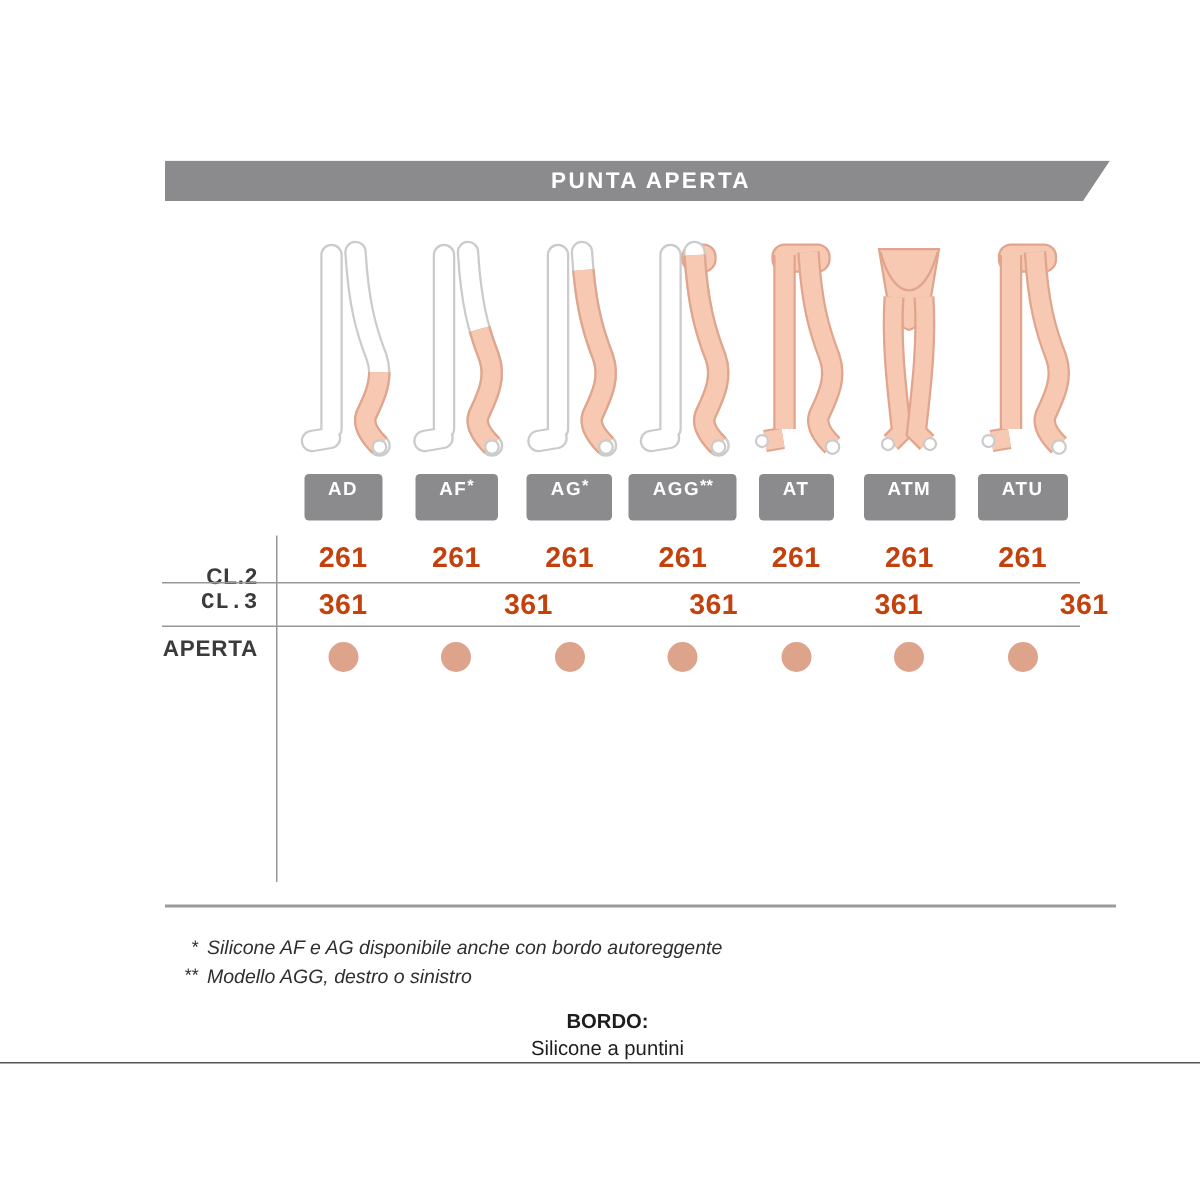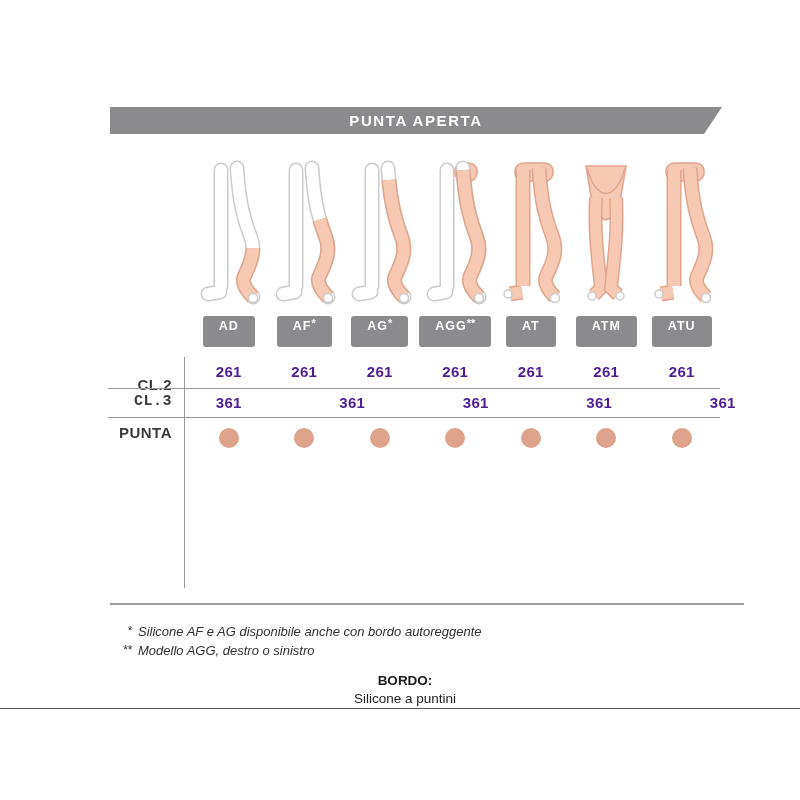--- a/index.html
+++ b/index.html
@@ -2,32 +2,32 @@
 <html><head>
 <meta charset="utf-8">
 <style>
   html,body{margin:0;padding:0;background:#ffffff;}
   #page{position:relative;width:800px;height:800px;background:#fff;overflow:hidden;
         font-family:"Liberation Sans","DejaVu Sans",sans-serif;color:#3b3b3b;}
 
   
   .banner{position:absolute;left:110px;top:107px;width:612px;height:27px;background:#8b8b8e;
           clip-path:polygon(0 0,100% 0,calc(100% - 18px) 100%,0 100%);
-          display:flex;align-items:center;justify-content:center;}
+          display:flex;align-items:center;justify-content:center;padding-left:18px;}
   .banner span{color:#fff;font-weight:bold;font-size:15px;letter-spacing:1.6px;}
 
   
   .cols{position:absolute;left:191px;width:529px;display:grid;
         grid-template-columns:repeat(7,75.5px);justify-items:center;align-items:center;}
   .figs{top:160px;height:150px;}
   .chipsrow{top:316px;height:20px;}
   .chip{background:#8b8b8e;color:#fff;border-radius:3px;height:31px;line-height:20px;
         padding:0 16px;font-size:12.5px;font-weight:bold;letter-spacing:1px;white-space:nowrap;}
   .chip .sup{display:inline-block;transform:translateY(-3px);font-size:11px;letter-spacing:0;}
-  .numrow{height:18px;font-size:15px;font-weight:600;color:#4c1d95;letter-spacing:.3px;}
+  .numrow{height:18px;font-size:19px;font-weight:600;color:#c2410c;letter-spacing:.3px;}
   .r-cl2{top:362px;} .r-cl3{top:393px;gap:48px;}
   .dotrow{top:427px;height:22px;}
   .dot{width:20px;height:20px;border-radius:50%;background:#dda38b;}
 
   
   .rowlabel{position:absolute;left:100px;width:72px;height:18px;line-height:18px;
             text-align:right;font-weight:bold;font-size:15px;letter-spacing:.5px;color:#3b3b3b;}
   .l-cl2{top:376px;} .l-cl3{top:393px;font-family:Liberation Mono, monospace;} .l-colori{top:424px;}
 
   
@@ -159,21 +159,21 @@
     <div class="chip"><span>AF</span><span class="sup">*</span></div>
     <div class="chip"><span>AG</span><span class="sup">*</span></div>
     <div class="chip"><span>AGG</span><span class="sup">**</span></div>
     <div class="chip"><span>AT</span><span class="sup"></span></div>
     <div class="chip"><span>ATM</span><span class="sup"></span></div>
     <div class="chip"><span>ATU</span><span class="sup"></span></div>
   </div>
 
   <div class="rowlabel l-cl2">CL.2</div>
   <div class="rowlabel l-cl3">CL.3</div>
-  <div class="rowlabel l-colori">PUNTA</div>
+  <div class="rowlabel l-colori">APERTA</div>
 
   <div class="cols numrow r-cl2">
     <span>261</span>
     <span>261</span>
     <span>261</span>
     <span>261</span>
     <span>261</span>
     <span>261</span>
     <span>261</span>
   </div>

